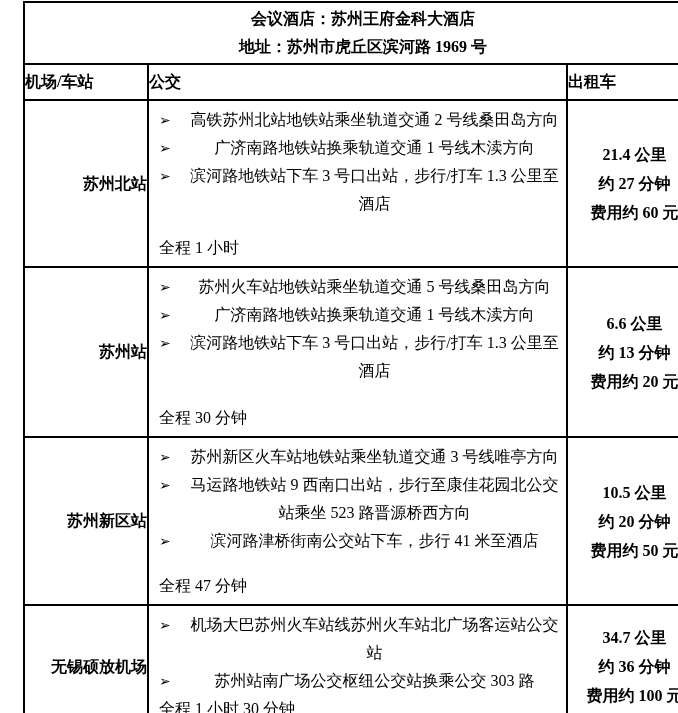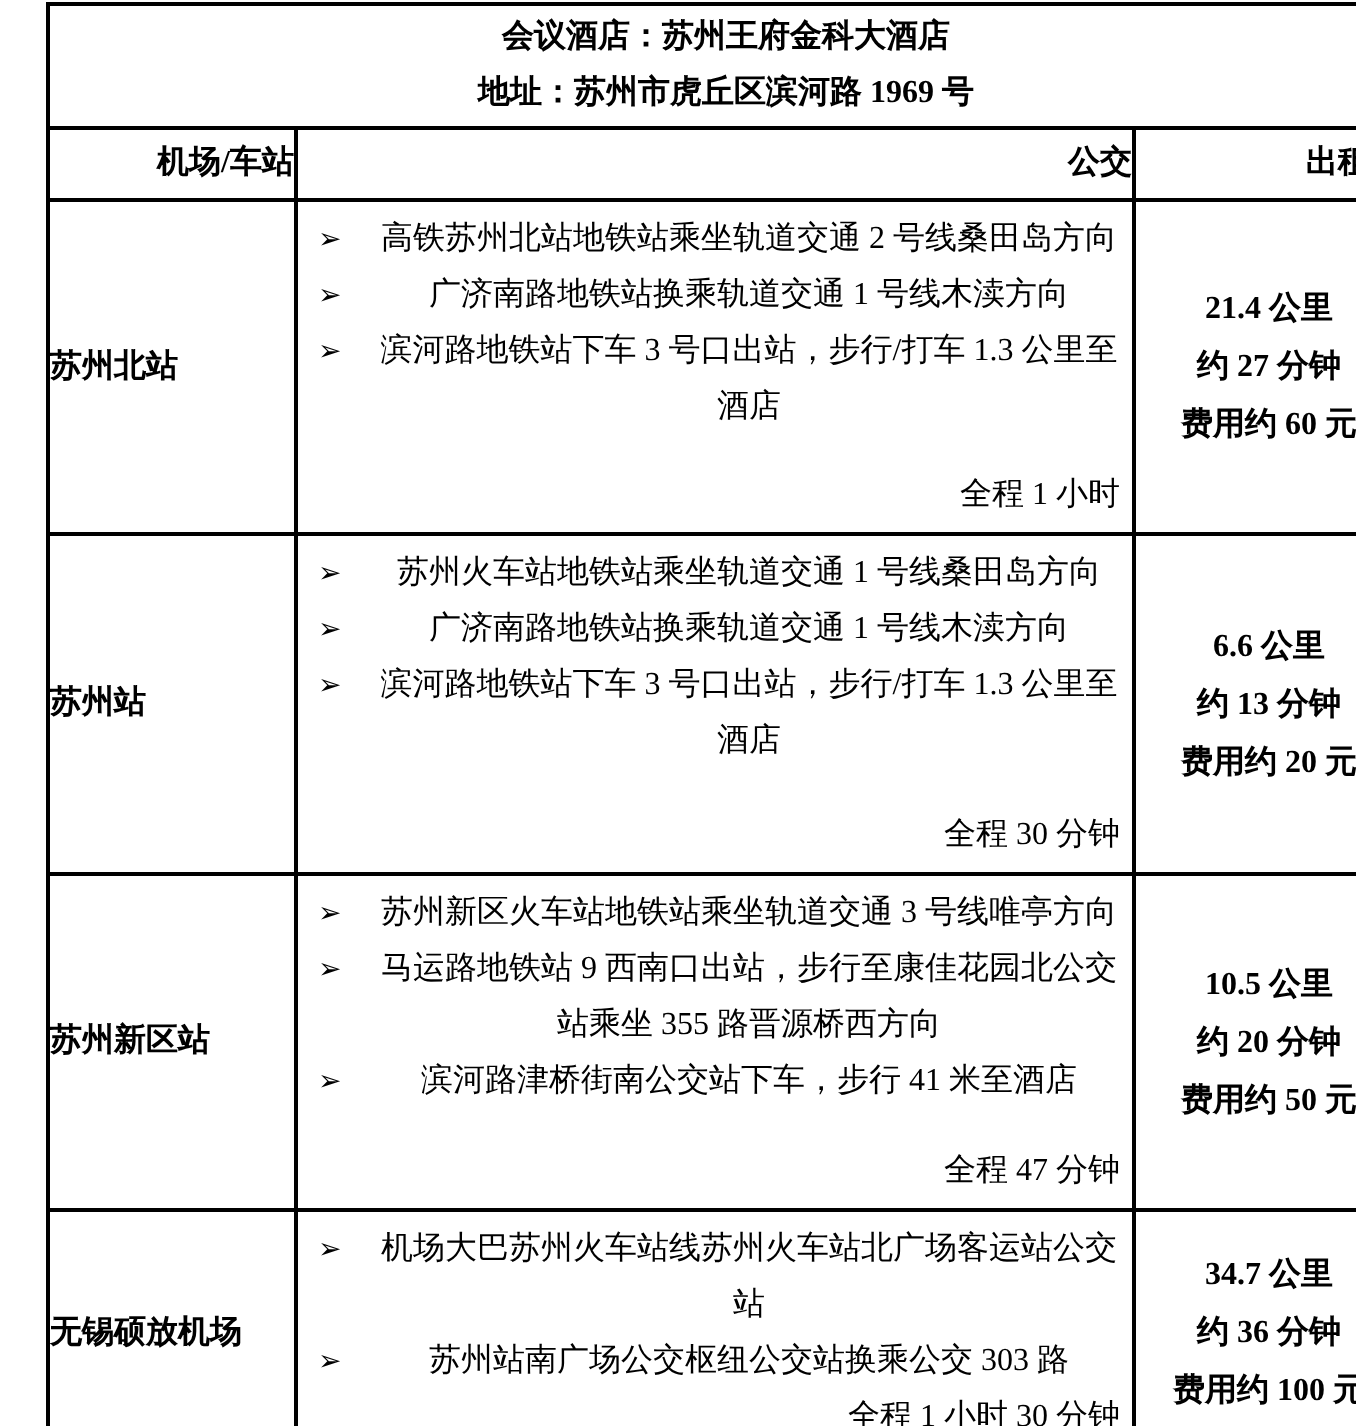--- a/index.html
+++ b/index.html
@@ -41,26 +41,26 @@
   tr.row-airport  { height: 118px; }
 
   .title-cell {
     text-align: center;
     font-weight: bold;
     font-size: 17px;
     line-height: 25px;
     padding: 2px 0;
   }
   .colhead {
-    text-align: right;
+    text-align: left;
     font-weight: bold;
     font-size: 17px;
   }
   .station-cell {
-    text-align: left;
+    text-align: right;
     font-weight: bold;
     font-size: 17px;
   }
   .bus-cell {
     vertical-align: top;
     padding: 5px 6px 4px 10px;
   }
   .bus-cell-inner {
     display: flex;
     flex-direction: column;
@@ -77,21 +77,21 @@
     font-family: "DejaVu Sans", sans-serif;
     font-size: 14px;
     line-height: 28px;
   }
   .step .step-text {
     flex: 1 1 auto;
     line-height: 28px;
     text-align: center;
   }
   .total-line {
-    text-align: right;
+    text-align: left;
     line-height: 28px;
     margin-top: auto;
   }
   .taxi-cell {
     text-align: center;
     vertical-align: middle;
   }
   .taxi-line { line-height: 29px; font-weight: bold; }
 </style>
 </head>
@@ -147,21 +147,21 @@
       </td>
     </tr>
 
     <tr class="row-suzhou">
       <td class="station-cell">苏州站</td>
       <td class="bus-cell">
         <div class="bus-cell-inner">
           <div class="steps">
             <div class="step">
               <span class="bullet">➢</span>
-              <span class="step-text">苏州火车站地铁站乘坐轨道交通 1 号线桑田岛方向</span>
+              <span class="step-text">苏州火车站地铁站乘坐轨道交通 5 号线桑田岛方向</span>
             </div>
             <div class="step">
               <span class="bullet">➢</span>
               <span class="step-text">广济南路地铁站换乘轨道交通 1 号线木渎方向</span>
             </div>
             <div class="step">
               <span class="bullet">➢</span>
               <span class="step-text">滨河路地铁站下车 3 号口出站，步行/打车 1.3 公里至酒店</span>
             </div>
           </div>
@@ -179,21 +179,21 @@
       <td class="station-cell">苏州新区站</td>
       <td class="bus-cell">
         <div class="bus-cell-inner">
           <div class="steps">
             <div class="step">
               <span class="bullet">➢</span>
               <span class="step-text">苏州新区火车站地铁站乘坐轨道交通 3 号线唯亭方向</span>
             </div>
             <div class="step">
               <span class="bullet">➢</span>
-              <span class="step-text">马运路地铁站 9 西南口出站，步行至康佳花园北公交站乘坐 355 路晋源桥西方向</span>
+              <span class="step-text">马运路地铁站 9 西南口出站，步行至康佳花园北公交站乘坐 523 路晋源桥西方向</span>
             </div>
             <div class="step">
               <span class="bullet">➢</span>
               <span class="step-text">滨河路津桥街南公交站下车，步行 41 米至酒店</span>
             </div>
           </div>
           <div class="total-line">全程 47 分钟</div>
         </div>
       </td>
       <td class="taxi-cell">

